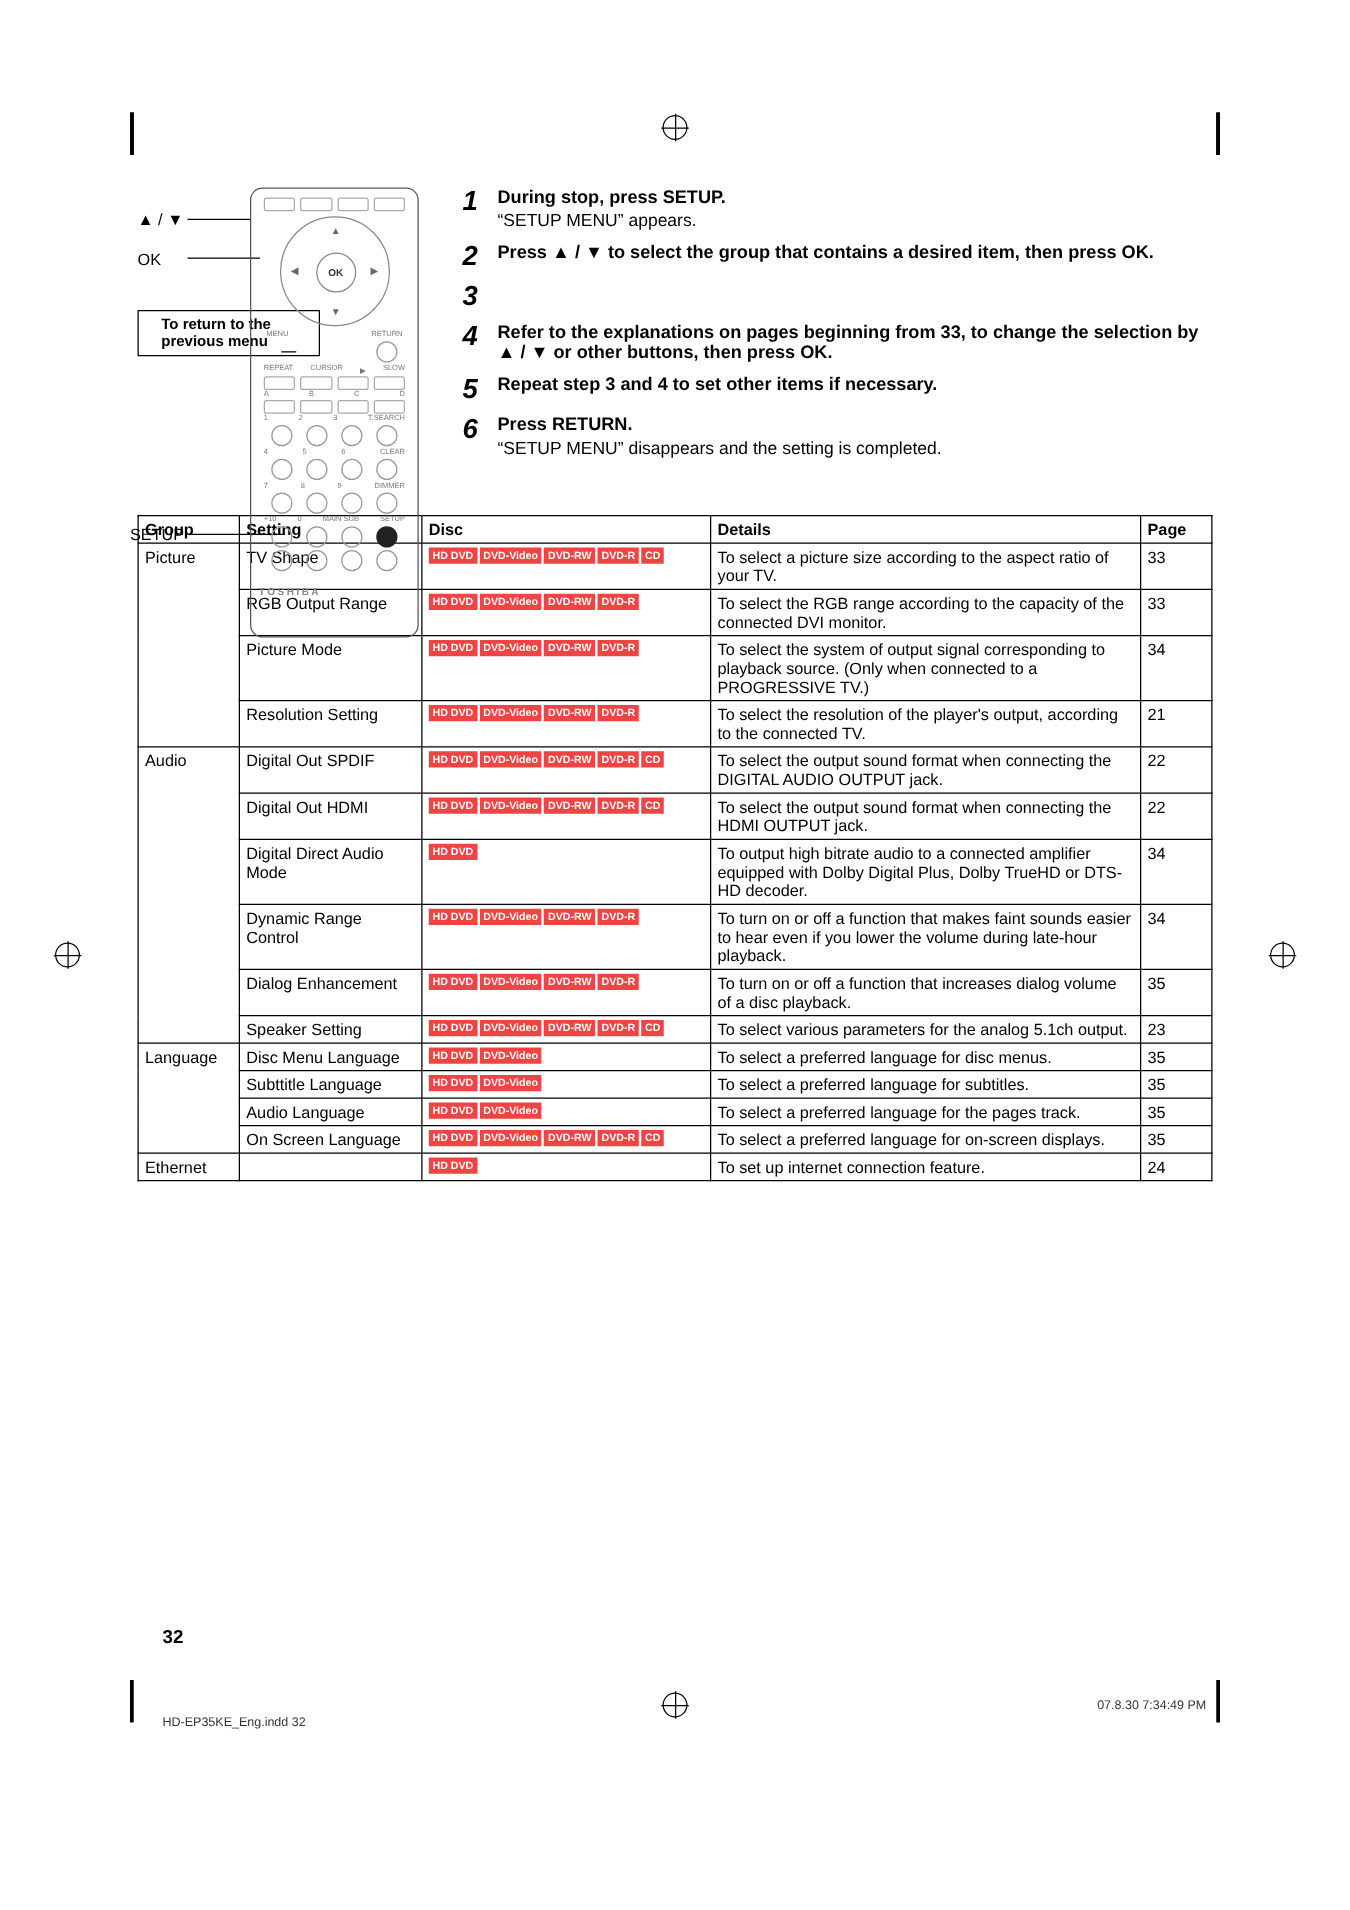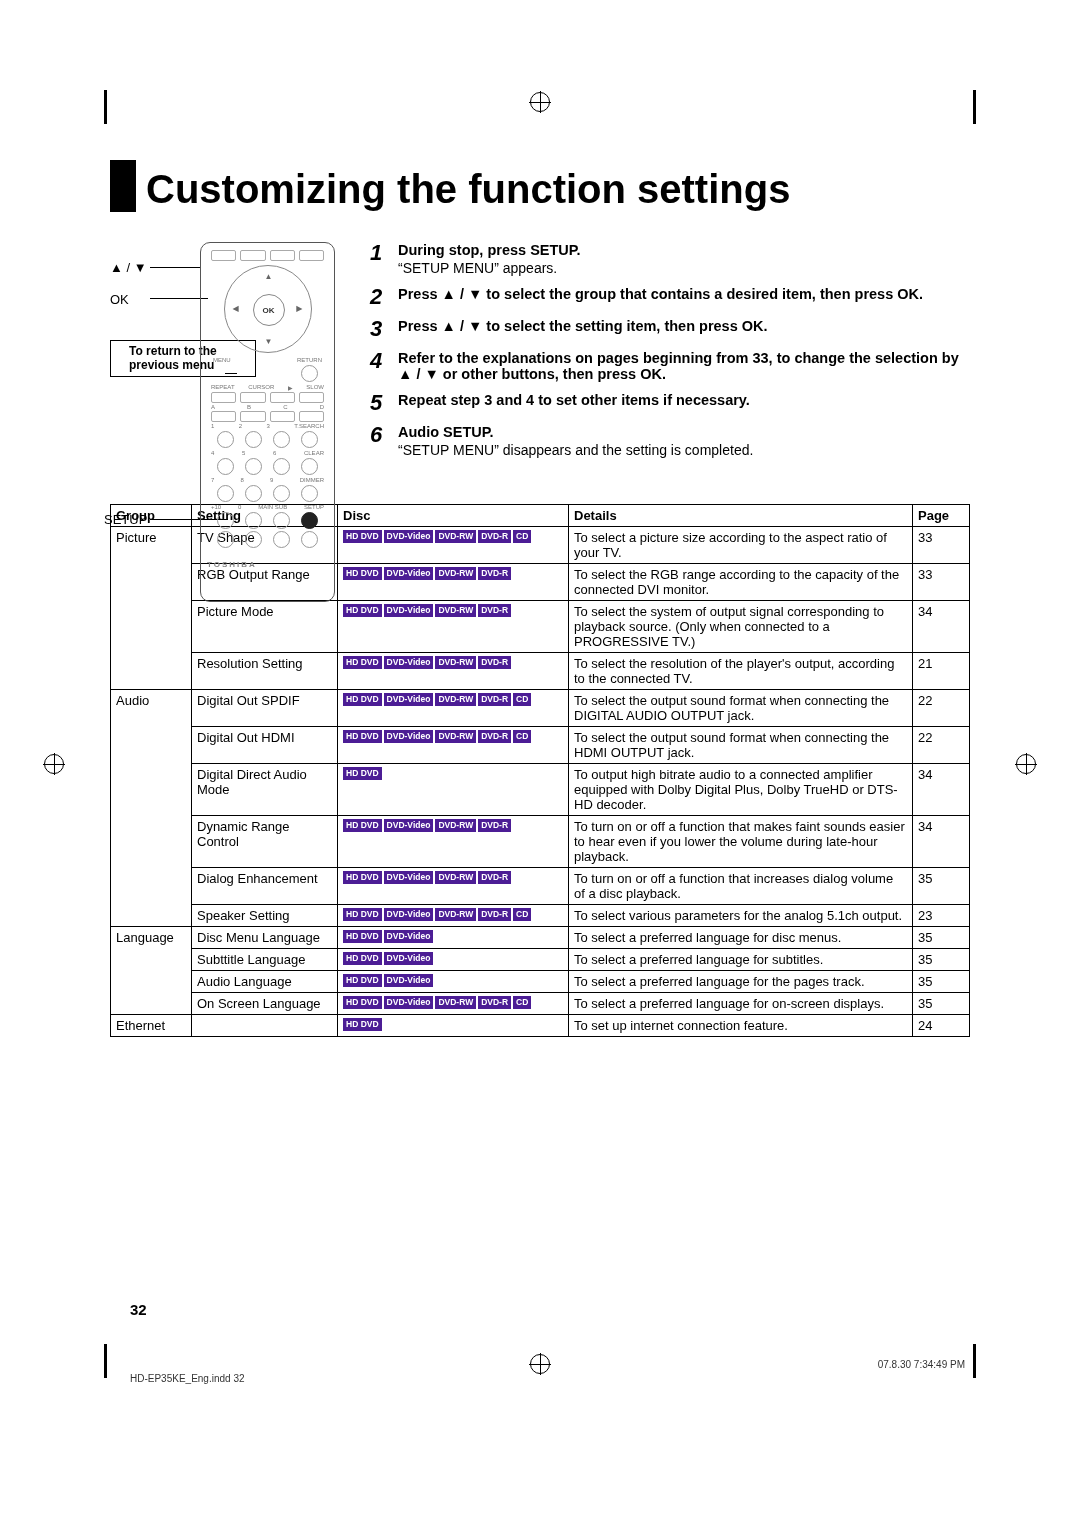--- a/index.html
+++ b/index.html
@@ -124,21 +124,21 @@
   }
   table.settings th { font-weight: bold; }
   th.c-group { width: 70px; }
   th.c-setting { width: 135px; }
   th.c-disc { width: 220px; }
   th.c-page { width: 46px; }
 
   .disc-badges { display:flex; flex-wrap:wrap; gap:2px; }
   .badge {
     display:inline-block;
-    background:#4c1d95; color:#fff;
+    background:#ef4444; color:#fff;
     font-size: 8.5px; font-weight:bold;
     padding: 1px 3px;
     line-height: 1.25;
   }
 
   .page-num { position:absolute; bottom: 210px; left: 130px; font-weight:bold; font-size:15px; }
   .footer-left { position:absolute; bottom: 144px; left: 130px; font-size: 10px; color:#333; }
   .footer-right { position:absolute; bottom: 158px; right: 115px; font-size: 10px; color:#333; }
 </style>
 </head>
@@ -146,24 +146,20 @@
 
 <div class="page">
 
   <div class="crop-tl"></div>
   <div class="crop-tr"></div>
   <div class="reg-mark reg-top"></div>
   <div class="reg-mark reg-left"></div>
   <div class="reg-mark reg-right"></div>
   <div class="reg-mark reg-bottom"></div>
 
-  <div class="title-row">
-    <div class="title-bar"></div>
-    <h1>Customizing the function settings</h1>
-  </div>
 
   <div class="top-section">
     <div class="remote-col">
       <span class="remote-label l1">▲ / ▼</span>
       <span class="remote-label l2">OK</span>
       <span class="remote-label l3">SETUP</span>
       <div class="remote-line r1"></div>
       <div class="remote-line r2"></div>
       <div class="remote-line r3"></div>
       <div class="remote-line r4"></div>
@@ -281,40 +277,37 @@
           </div>
         </div>
         <div class="step">
           <div class="step-num">2</div>
           <div class="step-body">
             <div class="step-title">Press ▲ / ▼ to select the group that contains a desired item, then press OK.</div>
           </div>
         </div>
         <div class="step">
           <div class="step-num">3</div>
-          <div class="step-body">
-            <div class="step-title">Press ▲ / ▼ to select the setting item, then press OK.</div>
-          </div>
         </div>
         <div class="step">
           <div class="step-num">4</div>
           <div class="step-body">
             <div class="step-title">Refer to the explanations on pages beginning from 33, to change the selection by ▲ / ▼ or other buttons, then press OK.</div>
           </div>
         </div>
         <div class="step">
           <div class="step-num">5</div>
           <div class="step-body">
             <div class="step-title">Repeat step 3 and 4 to set other items if necessary.</div>
           </div>
         </div>
         <div class="step">
           <div class="step-num">6</div>
           <div class="step-body">
-            <div class="step-title">Audio SETUP.</div>
+            <div class="step-title">Press RETURN.</div>
             <div class="step-sub">“SETUP MENU” disappears and the setting is completed.</div>
           </div>
         </div>
       </div>
   </div>
 
   <table class="settings">
     <thead>
       <tr>
         <th class="c-group">Group</th>

